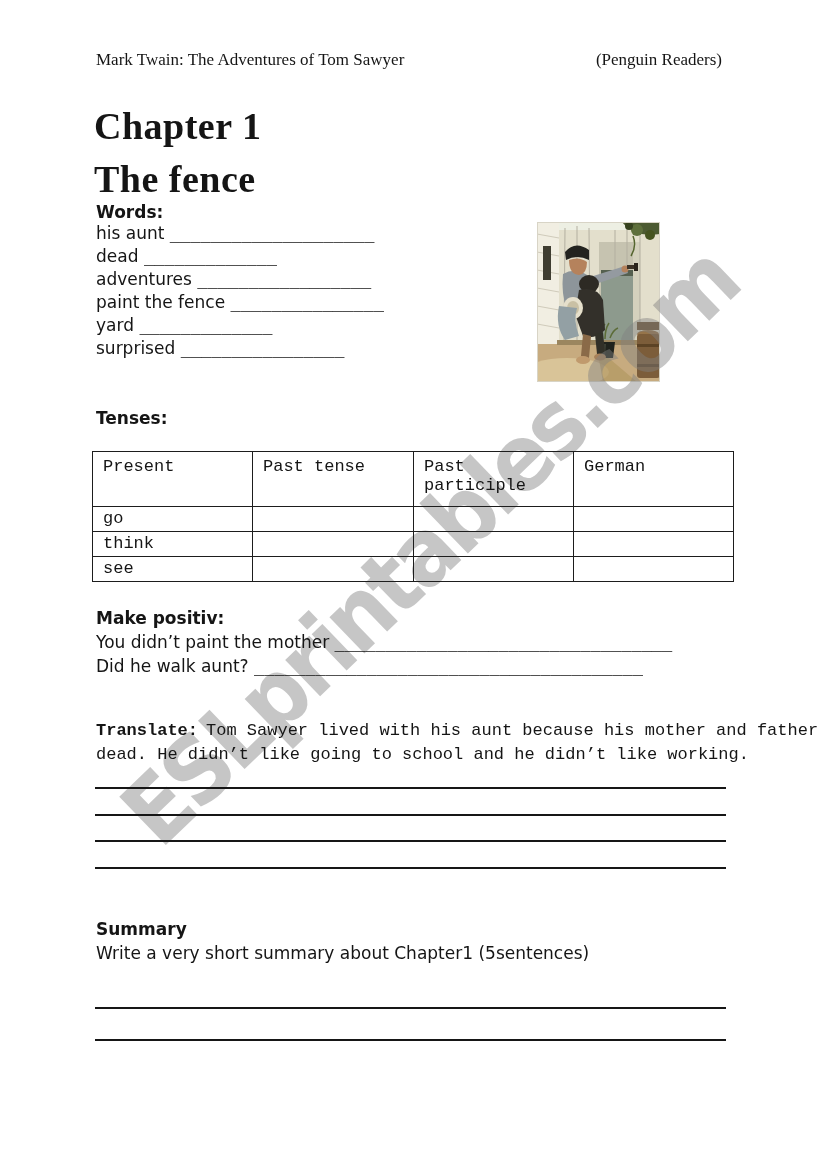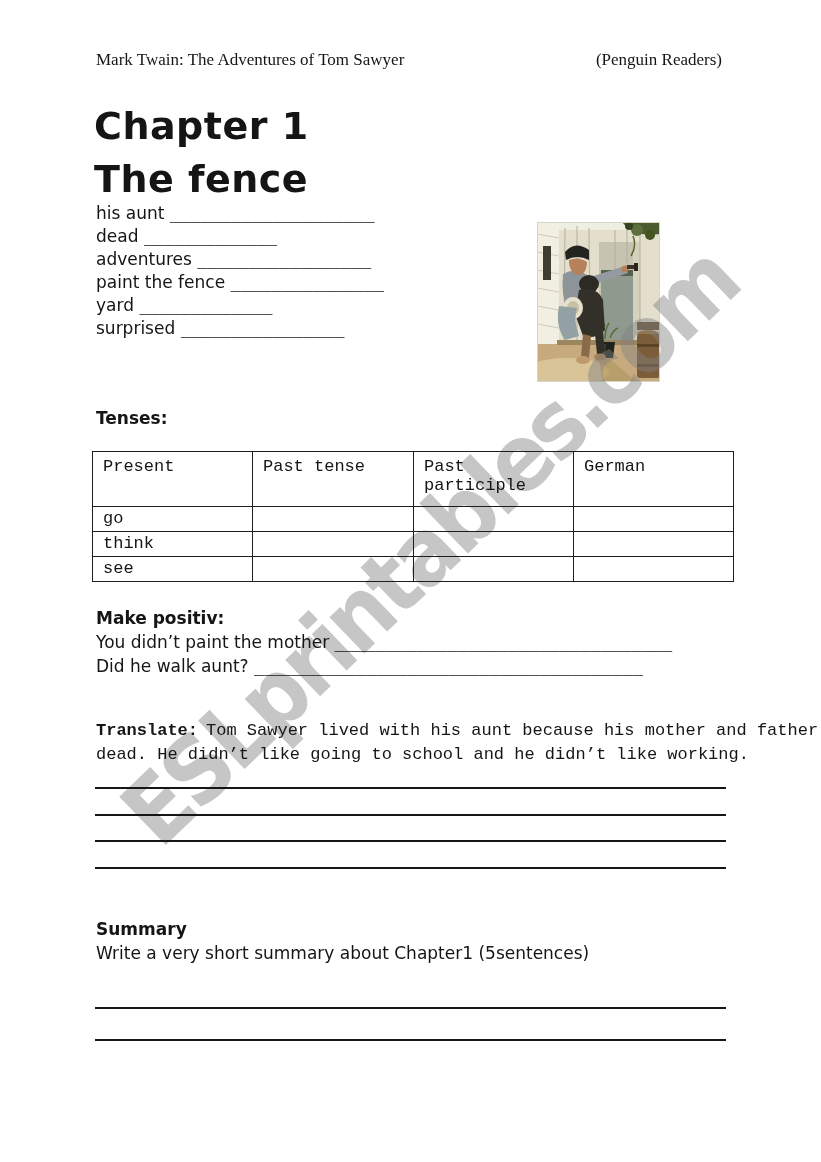--- a/index.html
+++ b/index.html
@@ -17,21 +17,21 @@
   
   .doc-header {
     left: 96px; right: 99px; top: 50px;
     display: flex; justify-content: space-between;
     font-family: "Liberation Serif", serif;
     font-size: 17px;
   }
 
   
   .title-block { left: 94px; top: 100px; }
-  .title-line { font-size: 38px; font-weight: bold; line-height: 53px; letter-spacing: 0.5px; }
+  .title-line { font-size: 38px; font-weight: bold; line-height: 53px; letter-spacing: 0.5px; font-family: Liberation Serif, serif; }
 
   
   .bold-label { font-weight: bold; font-size: 17px; }
   .body-text { font-size: 17px; }
 
   
   .words-section { left: 96px; top: 202px; }
   .word-row { font-size: 17px; line-height: 23px; white-space: nowrap; }
   .blank {
     font-family: "DejaVu Sans Mono", monospace;
@@ -114,20 +114,21 @@
     <span>Mark Twain:  The Adventures of Tom Sawyer</span>
     <span>(Penguin Readers)</span>
   </div>
 
   <div class="layer title-block">
     <div class="title-line">Chapter 1</div>
     <div class="title-line">The fence</div>
   </div>
 
   <div class="layer words-section">
+    <div class="bold-label">Words:</div>
     <div class="word-row"><span>his aunt</span> <span class="blank">____________________</span></div>
     <div class="word-row"><span>dead</span> <span class="blank">_____________</span></div>
     <div class="word-row"><span>adventures</span> <span class="blank">_________________</span></div>
     <div class="word-row"><span>paint the fence</span> <span class="blank">_______________</span></div>
     <div class="word-row"><span>yard</span> <span class="blank">_____________</span></div>
     <div class="word-row"><span>surprised</span> <span class="blank">________________</span></div>
   </div>
 
   <div class="layer picture">
     <svg viewBox="0 0 123 160" width="123" height="160">

